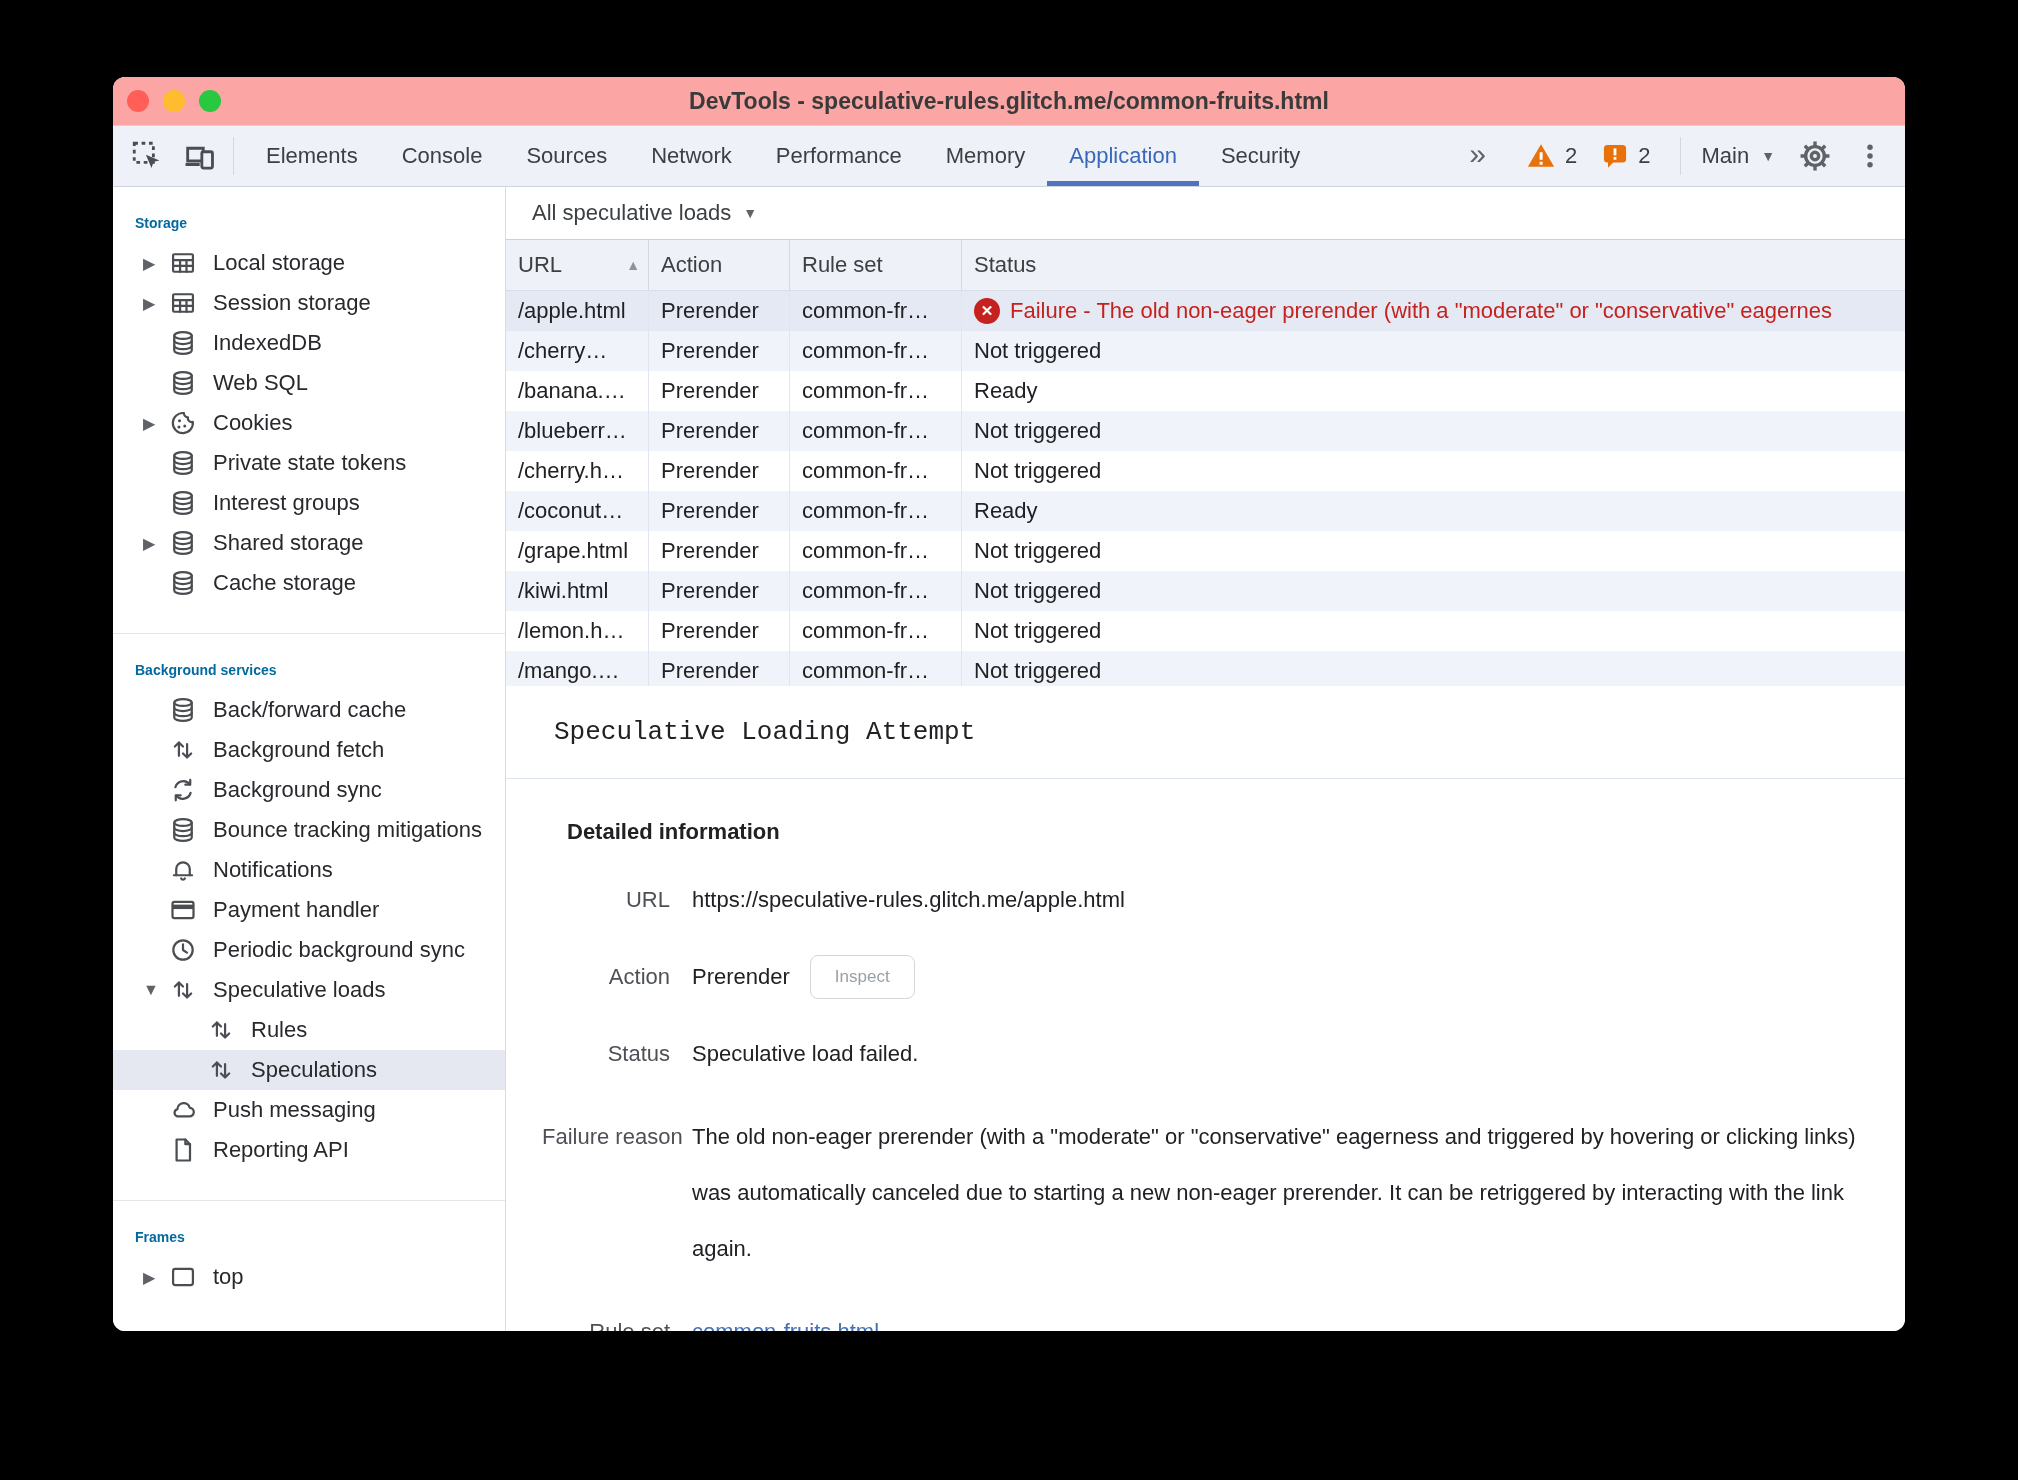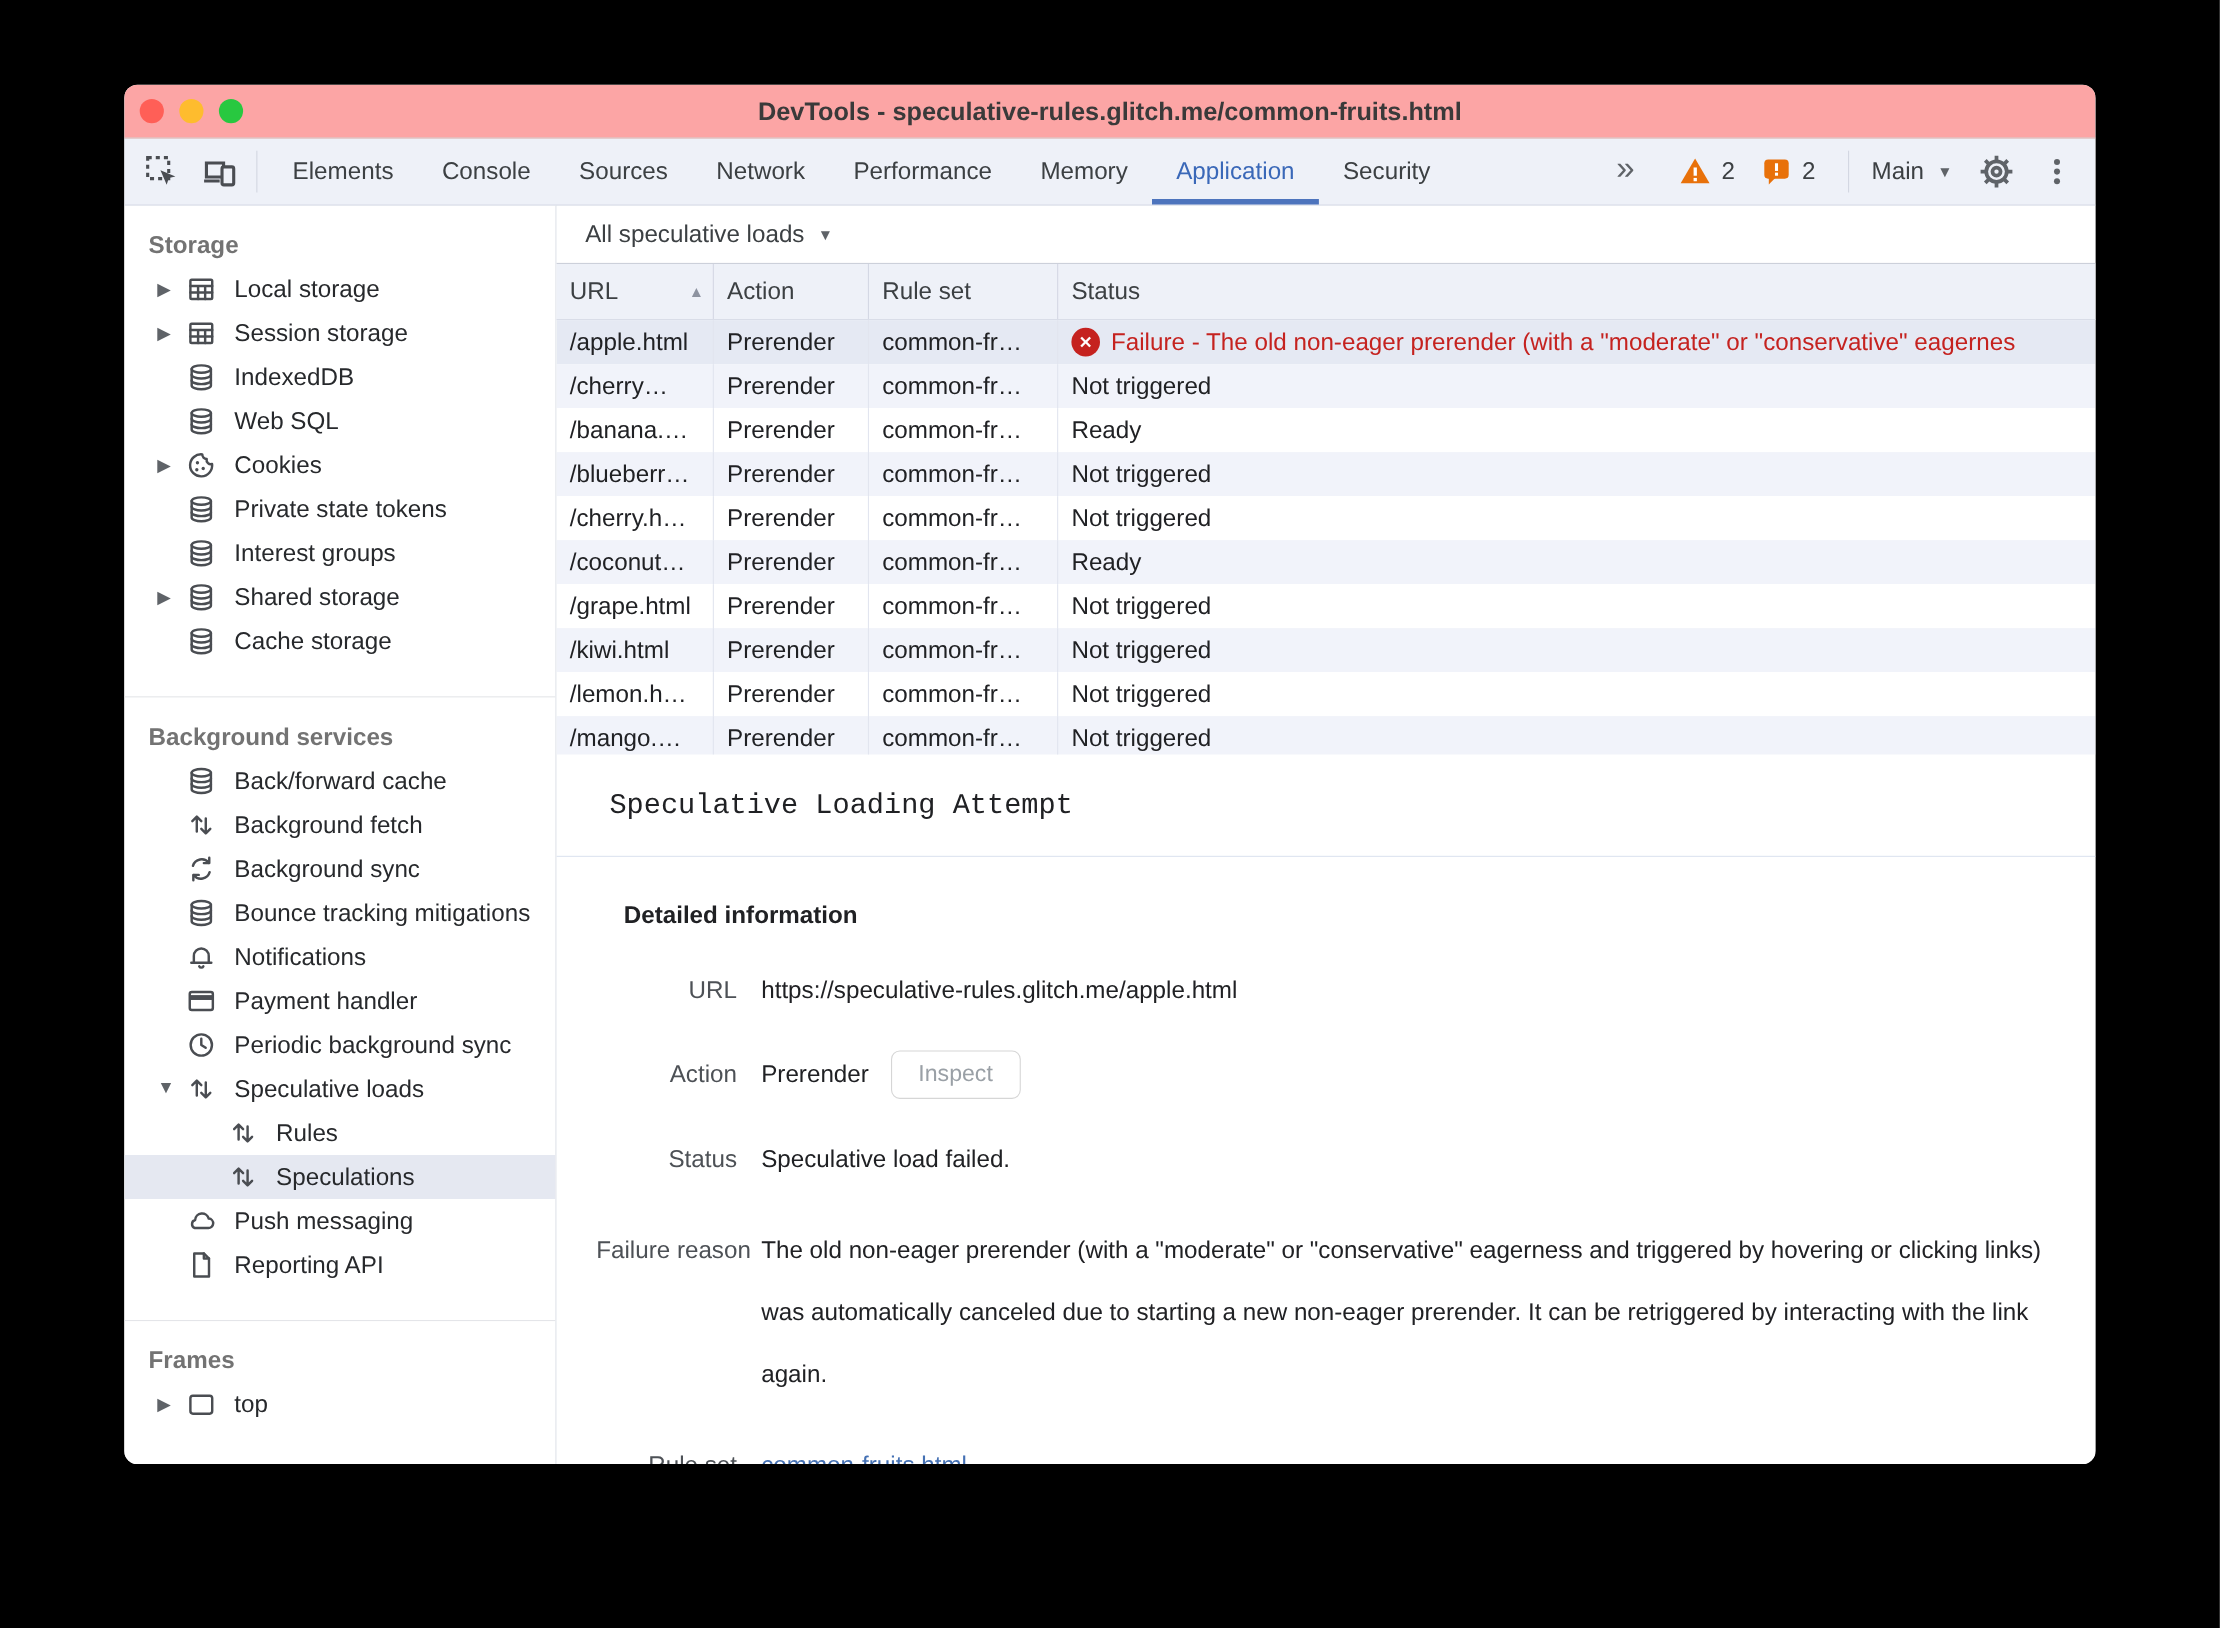--- a/index.html
+++ b/index.html
@@ -40,21 +40,21 @@
   .badge-group{display:flex;align-items:center;gap:9px;margin-right:24px;}
   .badge-count{font-size:22px;color:#3c4043;}
   .main-group{display:flex;align-items:center;gap:12px;margin:0 22px 0 14px;}
   .dd-arrow{font-size:14px;color:#5f6368;}
   .kebab{margin:0 20px 0 22px;display:flex;align-items:center;}
   
   .content{flex:1;display:flex;min-height:0;}
   .sidebar{width:392px;flex:0 0 392px;border-right:1px solid #d8dbe3;overflow:hidden;background:#fff;}
   .sb-section{padding-top:16px;}
   .sb-section + .sb-section{border-top:1px solid #e4e5e9;margin-top:30px;}
-  .sb-title{height:40px;line-height:40px;padding-left:22px;font-size:22px;font-weight:700;color:#737373;}
+  .sb-title{height:40px;line-height:40px;padding-left:22px;font-size:14px;font-weight:700;color:#0369a1;}
   .sb-item{height:40px;display:flex;align-items:center;padding-left:30px;cursor:default;}
   .sb-item.selected{background:#e5e8f1;}
   .sb-item.nested{padding-left:68px;}
   .sb-arrow{width:26px;flex:0 0 26px;font-size:16px;color:#5f6368;}
   .sb-icon{width:28px;height:28px;flex:0 0 28px;margin-right:16px;display:flex;align-items:center;justify-content:center;}
   .sb-label{font-size:22px;color:#27292c;white-space:nowrap;}
   
   .main{flex:1;display:flex;flex-direction:column;min-width:0;background:#fff;}
   .filterbar{height:52px;flex:0 0 52px;border-bottom:1px solid #ccd0da;display:flex;align-items:center;}
   .filter{margin-left:26px;font-size:22px;color:#3c4043;display:flex;align-items:center;gap:12px;}
@@ -80,21 +80,21 @@
   .detail-titlebox{height:92px;flex:0 0 92px;border-bottom:1px solid #dde4f0;display:flex;align-items:center;font-family:Liberation Mono, monospace;}
   .detail-title{margin-left:48px;font-size:26px;color:#202124;}
   .detail-body{padding:40px 44px 0 36px;overflow:hidden;}
   .detail-section-title{font-size:22px;font-weight:700;color:#202124;margin:0 0 38px 25px;}
   .field{display:grid;grid-template-columns:128px 1fr;column-gap:22px;margin-bottom:38px;}
   .field-label{font-size:22px;color:#4d5156;text-align:right;line-height:34px;white-space:nowrap;}
   .field-value{font-size:22px;color:#202124;line-height:34px;}
   .field.action-row{align-items:center;}
   .action-value{display:flex;align-items:center;gap:20px;}
   .inspect-btn{height:44px;padding:0 24px;background:#fff;border:1px solid #d6d6d6;border-radius:8px;
-    font-size:21px;color:#9aa0a6;font-family:"Liberation Sans",sans-serif;}
+    font-size:17px;color:#9aa0a6;font-family:"Liberation Sans",sans-serif;}
   .failure-row .field-value{line-height:56px;max-width:1185px;}
   .ruleset-link{color:#4470b3;text-decoration:underline;cursor:pointer;}
   svg{display:block;}
 </style>
 </head>
 <body>
 
 <div class="window">
 
   <div class="titlebar">

